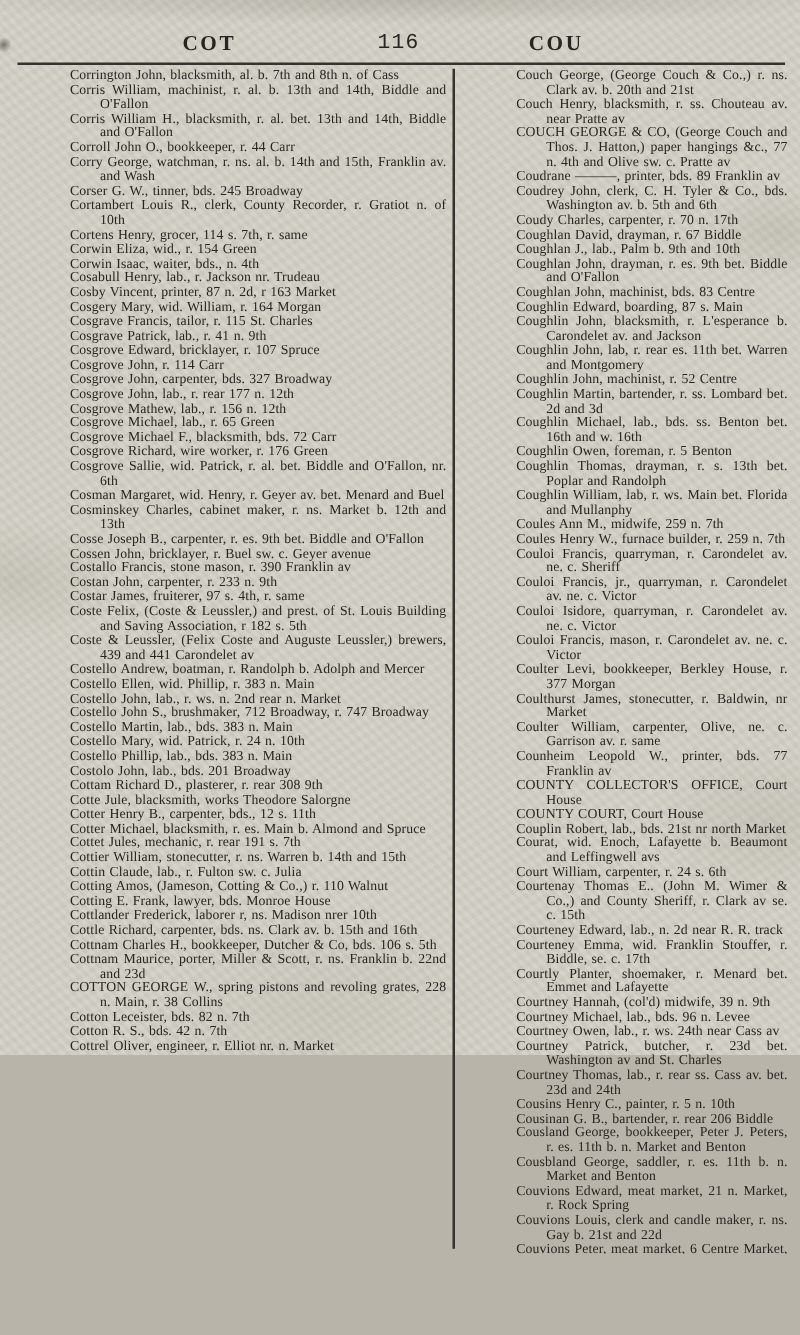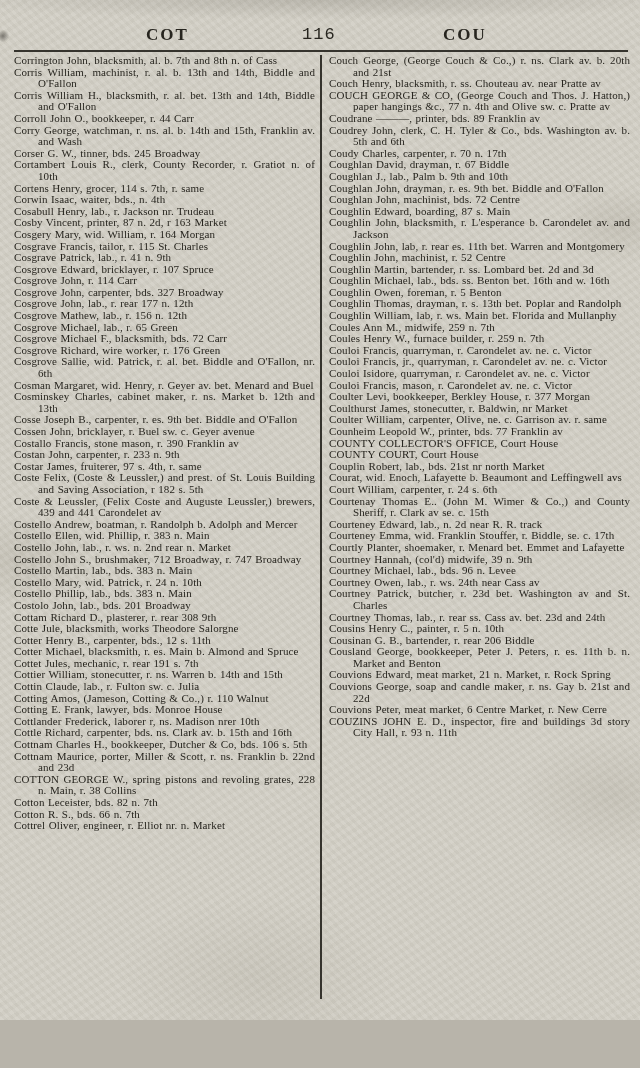--- a/index.html
+++ b/index.html
@@ -2,51 +2,51 @@
 <html style="--paper-color: #d3d0c6; --ink-color: #27251f; --rule-color: #35332d;"><head>
 <meta charset="utf-8">
 <style>
   html,body{margin:0;padding:0;}
   body{
     width:640px;height:1068px;overflow:hidden;
     background:#b8b4aa;
     font-family:"Liberation Serif","DejaVu Serif",serif;
   }
   .page{
-    position:relative;width:640px;height:1020px;
+    position:relative;width:640px;height:844px;
     color:var(--ink-color,#27251f);
     background:
       radial-gradient(circle 9px at 3px 36px, rgba(45,42,36,.55), transparent 70%),
       radial-gradient(ellipse 500px 26px at 50% 0%, rgba(80,76,66,.18), transparent 75%),
       radial-gradient(ellipse 90px 55px at 97% 22%, rgba(120,114,98,.14), transparent 70%),
       radial-gradient(ellipse 120px 70px at 2% 55%, rgba(120,114,98,.13), transparent 70%),
       radial-gradient(ellipse 140px 90px at 96% 78%, rgba(120,114,98,.12), transparent 70%),
       radial-gradient(ellipse 200px 120px at 40% 96%, rgba(125,120,104,.10), transparent 70%),
       repeating-linear-gradient(47deg, rgba(255,255,255,.035) 0 3px, rgba(60,56,48,.03) 3px 6px),
       repeating-linear-gradient(-31deg, rgba(255,255,255,.03) 0 4px, rgba(60,56,48,.025) 4px 8px),
       var(--paper-color,#d3d0c6);
   }
   .header{position:absolute;top:0;left:0;right:0;height:50px;}
   .hkey{
     position:absolute;top:25px;
     font-size:17px;font-weight:bold;letter-spacing:2px;
     color:var(--ink-color,#27251f);
   }
   .hkey.left{left:146px;}
   .hkey.center{left:302px;font-weight:normal;letter-spacing:1px;font-family:Liberation Mono, monospace;}
-  .hkey.right{left:443px;}
+  .hkey.right{left:423px;}
   .rule{
     position:absolute;top:50px;left:14px;width:614px;height:2px;
     background:var(--rule-color,#35332d);
   }
   .cols{
     position:absolute;top:55px;left:14px;width:616px;height:948px;
     display:flex;
   }
-  .col{overflow:hidden;height:948px;}
+  .col{overflow:hidden;height:948px;margin-left:42px;}
   .col.left{width:301px;padding-right:5px;}
   .col.right{flex:1;padding-left:7px;}
   .divider{
     width:2px;height:944px;
     background:var(--rule-color,#35332d);
   }
   .entry{
     margin:0;
     font-size:11px;line-height:11.6px;
     text-align:justify;
@@ -70,20 +70,21 @@
   <div class="cols">
     <div class="col left">
         <p class="entry">Corrington John, blacksmith, al. b. 7th and 8th n. of Cass</p>
         <p class="entry">Corris William, machinist, r. al. b. 13th and 14th, Biddle and O'Fallon</p>
         <p class="entry">Corris William H., blacksmith, r. al. bet. 13th and 14th, Biddle and O'Fallon</p>
         <p class="entry">Corroll John O., bookkeeper, r. 44 Carr</p>
         <p class="entry">Corry George, watchman, r. ns. al. b. 14th and 15th, Franklin av. and Wash</p>
         <p class="entry">Corser G. W., tinner, bds. 245 Broadway</p>
         <p class="entry">Cortambert Louis R., clerk, County Recorder, r. Gratiot n. of 10th</p>
         <p class="entry">Cortens Henry, grocer, 114 s. 7th, r. same</p>
+        <p class="entry">Corwin Eliza, wid., r. 154 Green</p>
         <p class="entry">Corwin Isaac, waiter, bds., n. 4th</p>
         <p class="entry">Cosabull Henry, lab., r. Jackson nr. Trudeau</p>
         <p class="entry">Cosby Vincent, printer, 87 n. 2d, r 163 Market</p>
         <p class="entry">Cosgery Mary, wid. William, r. 164 Morgan</p>
         <p class="entry">Cosgrave Francis, tailor, r. 115 St. Charles</p>
         <p class="entry">Cosgrave Patrick, lab., r. 41 n. 9th</p>
         <p class="entry">Cosgrove Edward, bricklayer, r. 107 Spruce</p>
         <p class="entry">Cosgrove John, r. 114 Carr</p>
         <p class="entry">Cosgrove John, carpenter, bds. 327 Broadway</p>
         <p class="entry">Cosgrove John, lab., r. rear 177 n. 12th</p>
@@ -117,47 +118,47 @@
         <p class="entry">Cottier William, stonecutter, r. ns. Warren b. 14th and 15th</p>
         <p class="entry">Cottin Claude, lab., r. Fulton sw. c. Julia</p>
         <p class="entry">Cotting Amos, (Jameson, Cotting &amp; Co.,) r. 110 Walnut</p>
         <p class="entry">Cotting E. Frank, lawyer, bds. Monroe House</p>
         <p class="entry">Cottlander Frederick, laborer r, ns. Madison nrer 10th</p>
         <p class="entry">Cottle Richard, carpenter, bds. ns. Clark av. b. 15th and 16th</p>
         <p class="entry">Cottnam Charles H., bookkeeper, Dutcher &amp; Co, bds. 106 s. 5th</p>
         <p class="entry">Cottnam Maurice, porter, Miller &amp; Scott, r. ns. Franklin b. 22nd and 23d</p>
         <p class="entry">COTTON GEORGE W., spring pistons and revoling grates, 228 n. Main, r. 38 Collins</p>
         <p class="entry">Cotton Leceister, bds. 82 n. 7th</p>
-        <p class="entry">Cotton R. S., bds. 66 n. 7th</p>
+        <p class="entry">Cotton R. S., bds. 42 n. 7th</p>
         <p class="entry">Cottrel Oliver, engineer, r. Elliot nr. n. Market</p>
       </div>
     <div class="divider"></div>
     <div class="col right">
         <p class="entry">Couch George, (George Couch &amp; Co.,) r. ns. Clark av. b. 20th and 21st</p>
         <p class="entry">Couch Henry, blacksmith, r. ss. Chouteau av. near Pratte av</p>
         <p class="entry">COUCH GEORGE &amp; CO, (George Couch and Thos. J. Hatton,) paper hangings &amp;c., 77 n. 4th and Olive sw. c. Pratte av</p>
         <p class="entry">Coudrane ———, printer, bds. 89 Franklin av</p>
         <p class="entry">Coudrey John, clerk, C. H. Tyler &amp; Co., bds. Washington av. b. 5th and 6th</p>
         <p class="entry">Coudy Charles, carpenter, r. 70 n. 17th</p>
         <p class="entry">Coughlan David, drayman, r. 67 Biddle</p>
         <p class="entry">Coughlan J., lab., Palm b. 9th and 10th</p>
         <p class="entry">Coughlan John, drayman, r. es. 9th bet. Biddle and O'Fallon</p>
-        <p class="entry">Coughlan John, machinist, bds. 72 Centre</p>
+        <p class="entry">Coughlan John, machinist, bds. 83 Centre</p>
         <p class="entry">Coughlin Edward, boarding, 87 s. Main</p>
         <p class="entry">Coughlin John, blacksmith, r. L'esperance b. Carondelet av. and Jackson</p>
         <p class="entry">Coughlin John, lab, r. rear es. 11th bet. Warren and Montgomery</p>
         <p class="entry">Coughlin John, machinist, r. 52 Centre</p>
         <p class="entry">Coughlin Martin, bartender, r. ss. Lombard bet. 2d and 3d</p>
         <p class="entry">Coughlin Michael, lab., bds. ss. Benton bet. 16th and w. 16th</p>
         <p class="entry">Coughlin Owen, foreman, r. 5 Benton</p>
         <p class="entry">Coughlin Thomas, drayman, r. s. 13th bet. Poplar and Randolph</p>
         <p class="entry">Coughlin William, lab, r. ws. Main bet. Florida and Mullanphy</p>
         <p class="entry">Coules Ann M., midwife, 259 n. 7th</p>
         <p class="entry">Coules Henry W., furnace builder, r. 259 n. 7th</p>
-        <p class="entry">Couloi Francis, quarryman, r. Carondelet av. ne. c. Victor</p>
+        <p class="entry">Couloi Francis, quarryman, r. Carondelet av. ne. c. Sheriff</p>
         <p class="entry">Couloi Francis, jr., quarryman, r. Carondelet av. ne. c. Victor</p>
         <p class="entry">Couloi Isidore, quarryman, r. Carondelet av. ne. c. Victor</p>
         <p class="entry">Couloi Francis, mason, r. Carondelet av. ne. c. Victor</p>
         <p class="entry">Coulter Levi, bookkeeper, Berkley House, r. 377 Morgan</p>
         <p class="entry">Coulthurst James, stonecutter, r. Baldwin, nr Market</p>
         <p class="entry">Coulter William, carpenter, Olive, ne. c. Garrison av. r. same</p>
         <p class="entry">Counheim Leopold W., printer, bds. 77 Franklin av</p>
         <p class="entry">COUNTY COLLECTOR'S OFFICE, Court House</p>
         <p class="entry">COUNTY COURT, Court House</p>
         <p class="entry">Couplin Robert, lab., bds. 21st nr north Market</p>
@@ -168,19 +169,20 @@
         <p class="entry">Courteney Emma, wid. Franklin Stouffer, r. Biddle, se. c. 17th</p>
         <p class="entry">Courtly Planter, shoemaker, r. Menard bet. Emmet and Lafayette</p>
         <p class="entry">Courtney Hannah, (col'd) midwife, 39 n. 9th</p>
         <p class="entry">Courtney Michael, lab., bds. 96 n. Levee</p>
         <p class="entry">Courtney Owen, lab., r. ws. 24th near Cass av</p>
         <p class="entry">Courtney Patrick, butcher, r. 23d bet. Washington av and St. Charles</p>
         <p class="entry">Courtney Thomas, lab., r. rear ss. Cass av. bet. 23d and 24th</p>
         <p class="entry">Cousins Henry C., painter, r. 5 n. 10th</p>
         <p class="entry">Cousinan G. B., bartender, r. rear 206 Biddle</p>
         <p class="entry">Cousland George, bookkeeper, Peter J. Peters, r. es. 11th b. n. Market and Benton</p>
+        <p class="entry">Cousbland George, saddler, r. es. 11th b. n. Market and Benton</p>
         <p class="entry">Couvions Edward, meat market, 21 n. Market, r. Rock Spring</p>
-        <p class="entry">Couvions George, soap and candle maker, r. ns. Gay b. 21st and 22d</p>
+        <p class="entry">Couvions Louis, clerk and candle maker, r. ns. Gay b. 21st and 22d</p>
         <p class="entry">Couvions Peter, meat market, 6 Centre Market, r. New Cerre</p>
         <p class="entry">COUZINS JOHN E. D., inspector, fire and buildings 3d story City Hall, r. 93 n. 11th</p>
       </div>
   </div>
 </div>
 
 </body></html>

